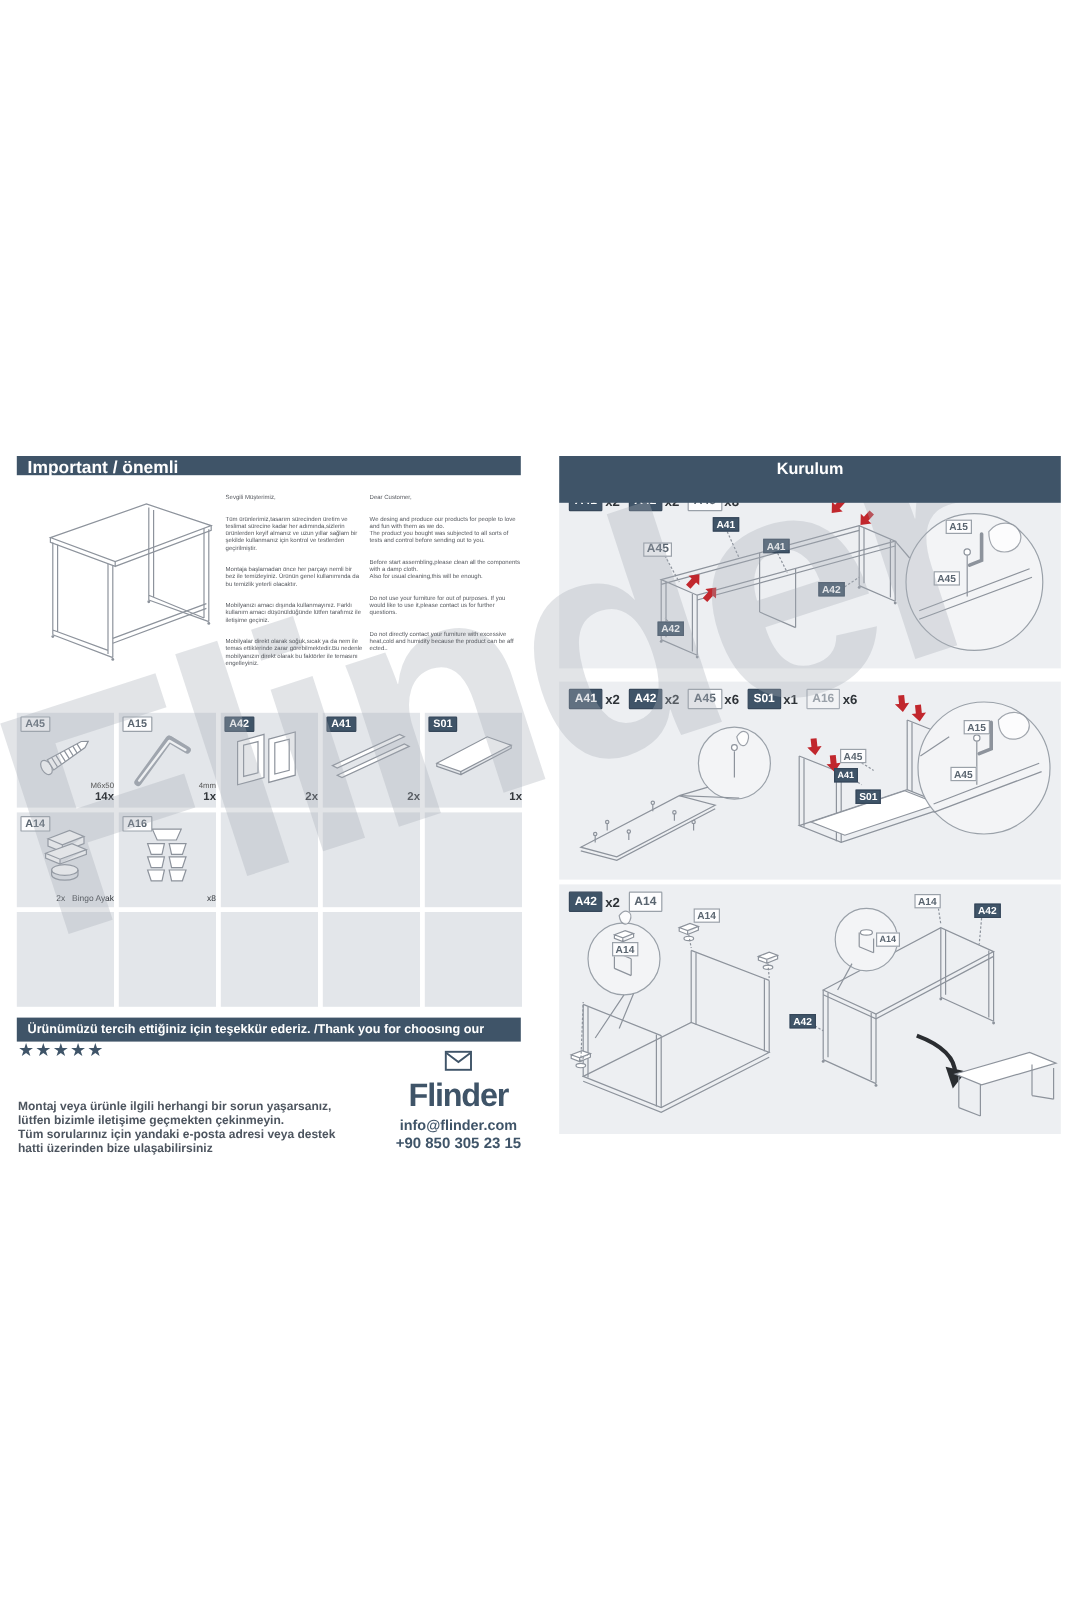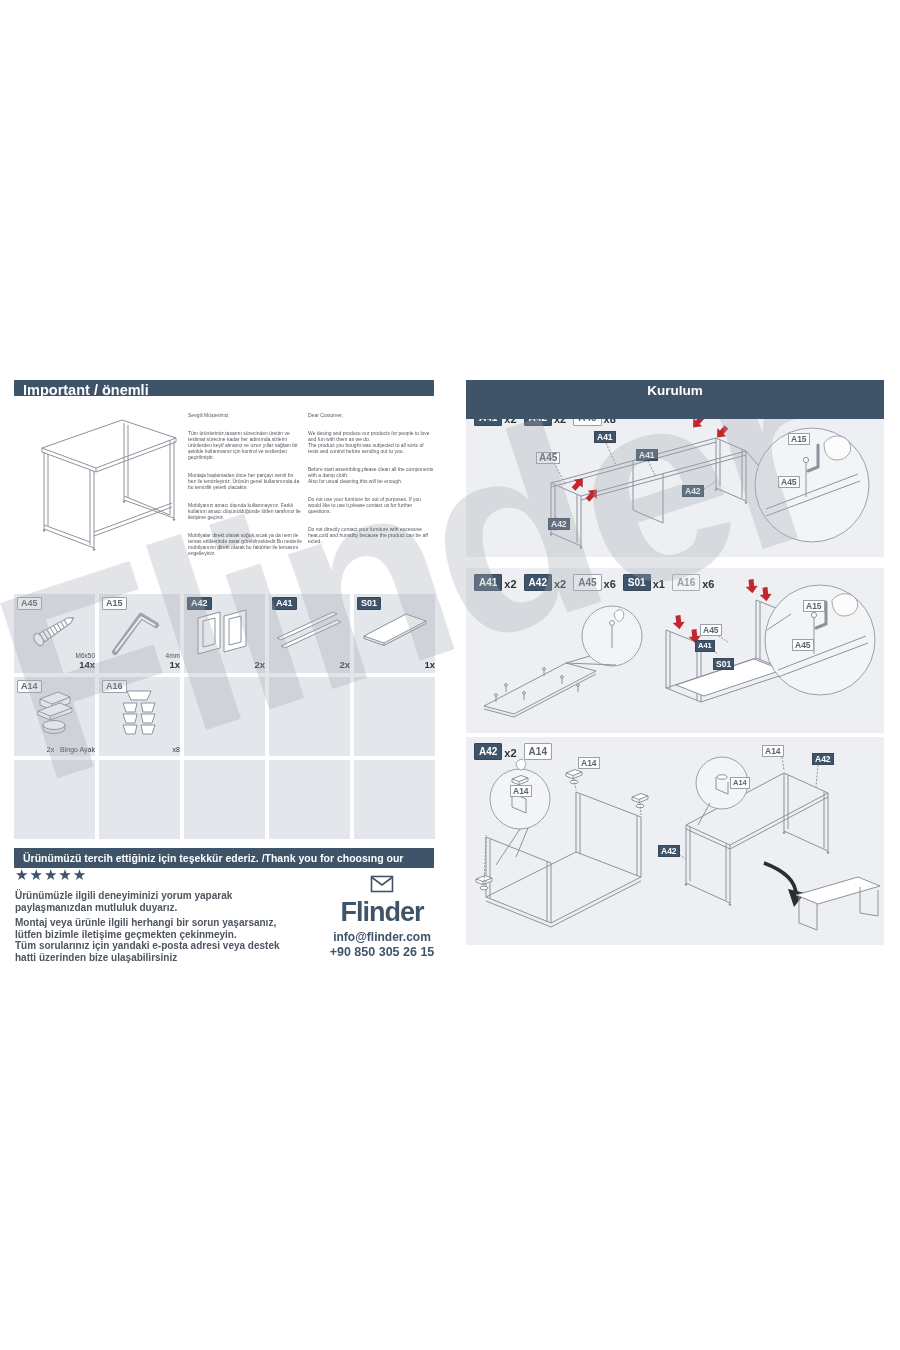--- a/index.html
+++ b/index.html
@@ -186,35 +186,33 @@
     <div class="cell"></div>
     <div class="cell"></div>
     <div class="cell"></div>
     <div class="cell"></div>
     <div class="cell"></div>
     <div class="cell"></div>
   </div>
 
   <div class="bar" id="thanks-bar">Ürünümüzü tercih ettiğiniz için teşekkür ederiz. /Thank you for choosıng our product</div>
   <div id="stars">★★★★★</div>
-  <div class="fb" style="top:890px;width:310px;">Ürünümüzle ilgili deneyiminizi yorum yaparak
-paylaşmanızdan mutluluk duyarız.</div>
   <div class="fb" style="top:917px;width:320px;">Montaj veya ürünle ilgili herhangi bir sorun yaşarsanız,
 lütfen bizimle iletişime geçmekten çekinmeyin.
 Tüm sorularınız için yandaki e-posta adresi veya destek
 hatti üzerinden bize ulaşabilirsiniz</div>
 
   <div id="contact">
     <svg width="24" height="18" viewBox="0 0 24 18">
       <rect x="1.5" y="1.5" width="21" height="15" fill="none" stroke="#3f5468" stroke-width="1.6"></rect>
       <path d="M2,2.5 L12,10 L22,2.5" fill="none" stroke="#3f5468" stroke-width="1.6"></path>
     </svg>
     <div id="brand">Flinder</div>
     <div id="email">info@flinder.com</div>
-    <div id="phone">+90 850 305 26 15</div>
+    <div id="phone">+90 850 305 23 15</div>
   </div>
 
   <div class="bar center" style="left:466px;top:380px;width:418px;height:39px;font-size:13.5px;">Kurulum</div>
 
   <div class="panel" style="top:403px;height:154px;">
     <svg class="diagram" width="418" height="154" viewBox="0 0 418 154">
       <path class="ln" d="M85,80 L250,35 L280,48 L115,93 Z M85,84 L250,39 M280,52 L115,97"></path>
       <path class="ln" d="M85,80 L85,130 M89,82 L89,128 M115,93 L115,143 M111,92 L111,140 M85,130 L115,143"></path>
       <path class="ln" d="M250,35 L250,85 M254,37 L254,83 M280,48 L280,98 M276,47 L276,95 M250,85 L280,98"></path>
       <path class="ln" d="M167,57.5 L167,107 M197,70.5 L197,120 M167,107 L197,120"></path>

